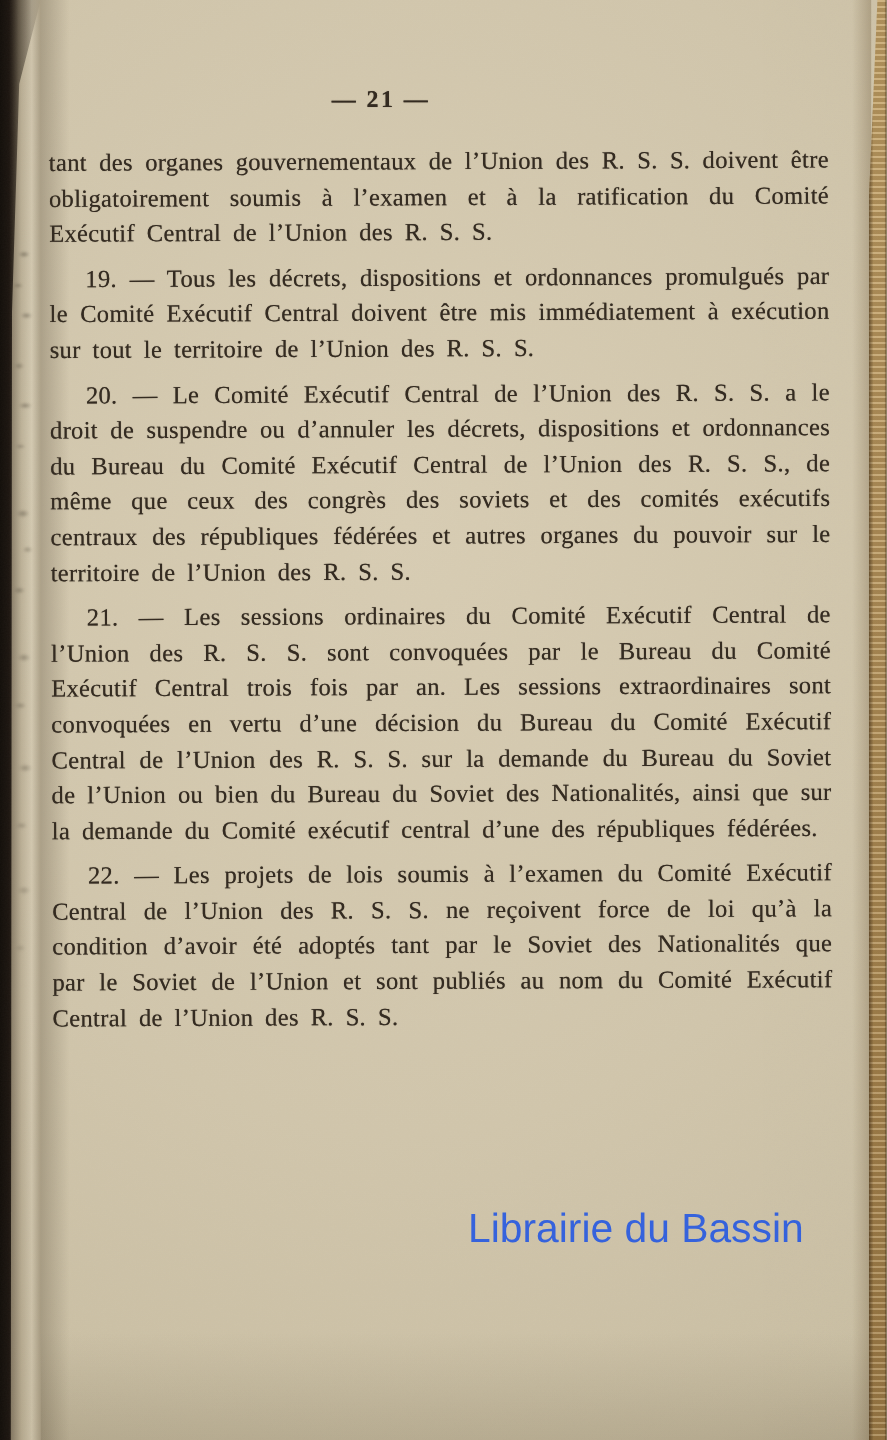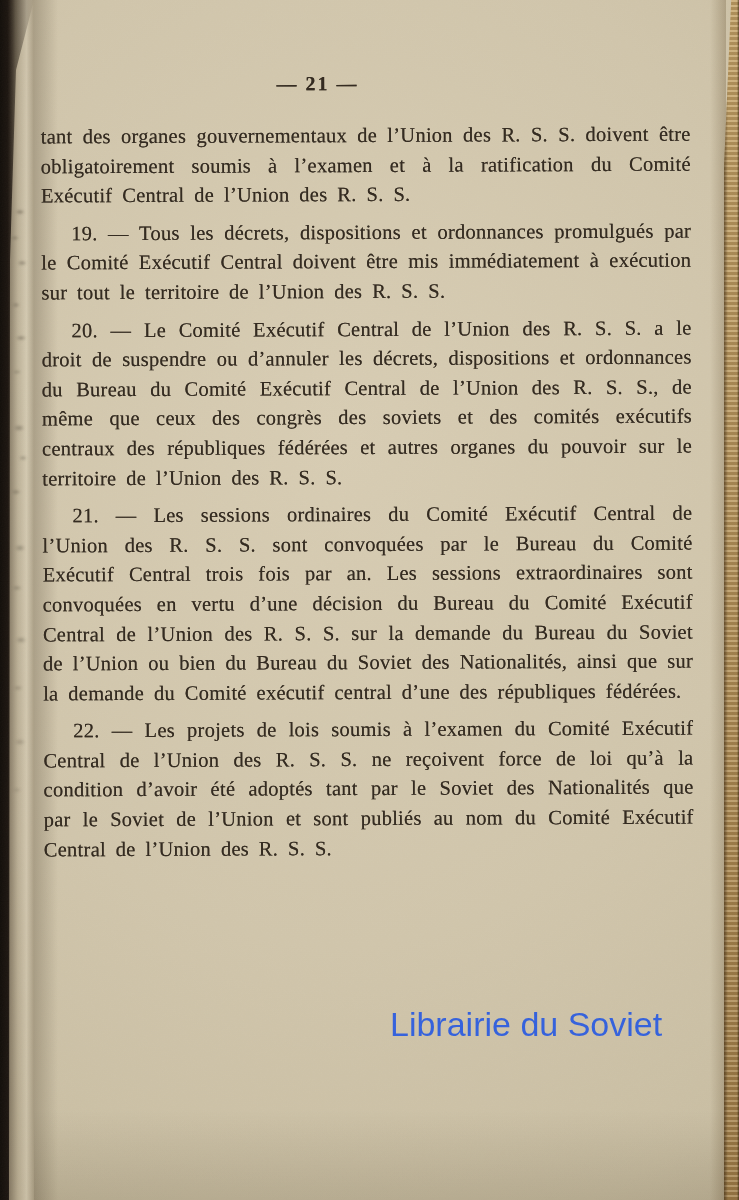--- a/index.html
+++ b/index.html
@@ -138,21 +138,21 @@
     <p class="page-number">— 21 —</p>
     <div class="text-block">
       <p class="opening">tant des organes gouvernementaux de l’Union des R. S. S. doivent être obligatoirement soumis à l’examen et à la ratification du Comité Exécutif Central de l’Union des R. S. S.</p>
       <p>19. — Tous les décrets, dispositions et ordonnances promulgués par le Comité Exécutif Central doivent être mis immédiatement à exécution sur tout le territoire de l’Union des R. S. S.</p>
       <p>20. — Le Comité Exécutif Central de l’Union des R. S. S. a le droit de suspendre ou d’annuler les décrets, dispositions et ordonnances du Bureau du Comité Exécutif Central de l’Union des R. S. S., de même que ceux des congrès des soviets et des comités exécutifs centraux des républiques fédérées et autres organes du pouvoir sur le territoire de l’Union des R. S. S.</p>
       <p>21. — Les sessions ordinaires du Comité Exécutif Central de l’Union des R. S. S. sont convoquées par le Bureau du Comité Exécutif Central trois fois par an. Les sessions extraordinaires sont convoquées en vertu d’une décision du Bureau du Comité Exécutif Central de l’Union des R. S. S. sur la demande du Bureau du Soviet de l’Union ou bien du Bureau du Soviet des Nationalités, ainsi que sur la demande du Comité exécutif central d’une des républiques fédérées.</p>
       <p>22. — Les projets de lois soumis à l’examen du Comité Exécutif Central de l’Union des R. S. S. ne reçoivent force de loi qu’à la condition d’avoir été adoptés tant par le Soviet des Nationalités que par le Soviet de l’Union et sont publiés au nom du Comité Exécutif Central de l’Union des R. S. S.</p>
     </div>
   </div>
 
-  <div class="watermark">Librairie du Soviet</div>
+  <div class="watermark">Librairie du Bassin</div>
 
   <svg class="texture" width="739" height="1200" xmlns="http://www.w3.org/2000/svg">
     <filter id="grain">
       <feTurbulence type="fractalNoise" baseFrequency="0.8" numOctaves="2" seed="7" stitchTiles="stitch"></feTurbulence>
       <feColorMatrix type="matrix" values="0 0 0 0 0.42  0 0 0 0 0.39  0 0 0 0 0.31  0 0 0 0.10 0"></feColorMatrix>
     </filter>
     <rect width="739" height="1200" filter="url(#grain)"></rect>
   </svg>
 
 </div>

